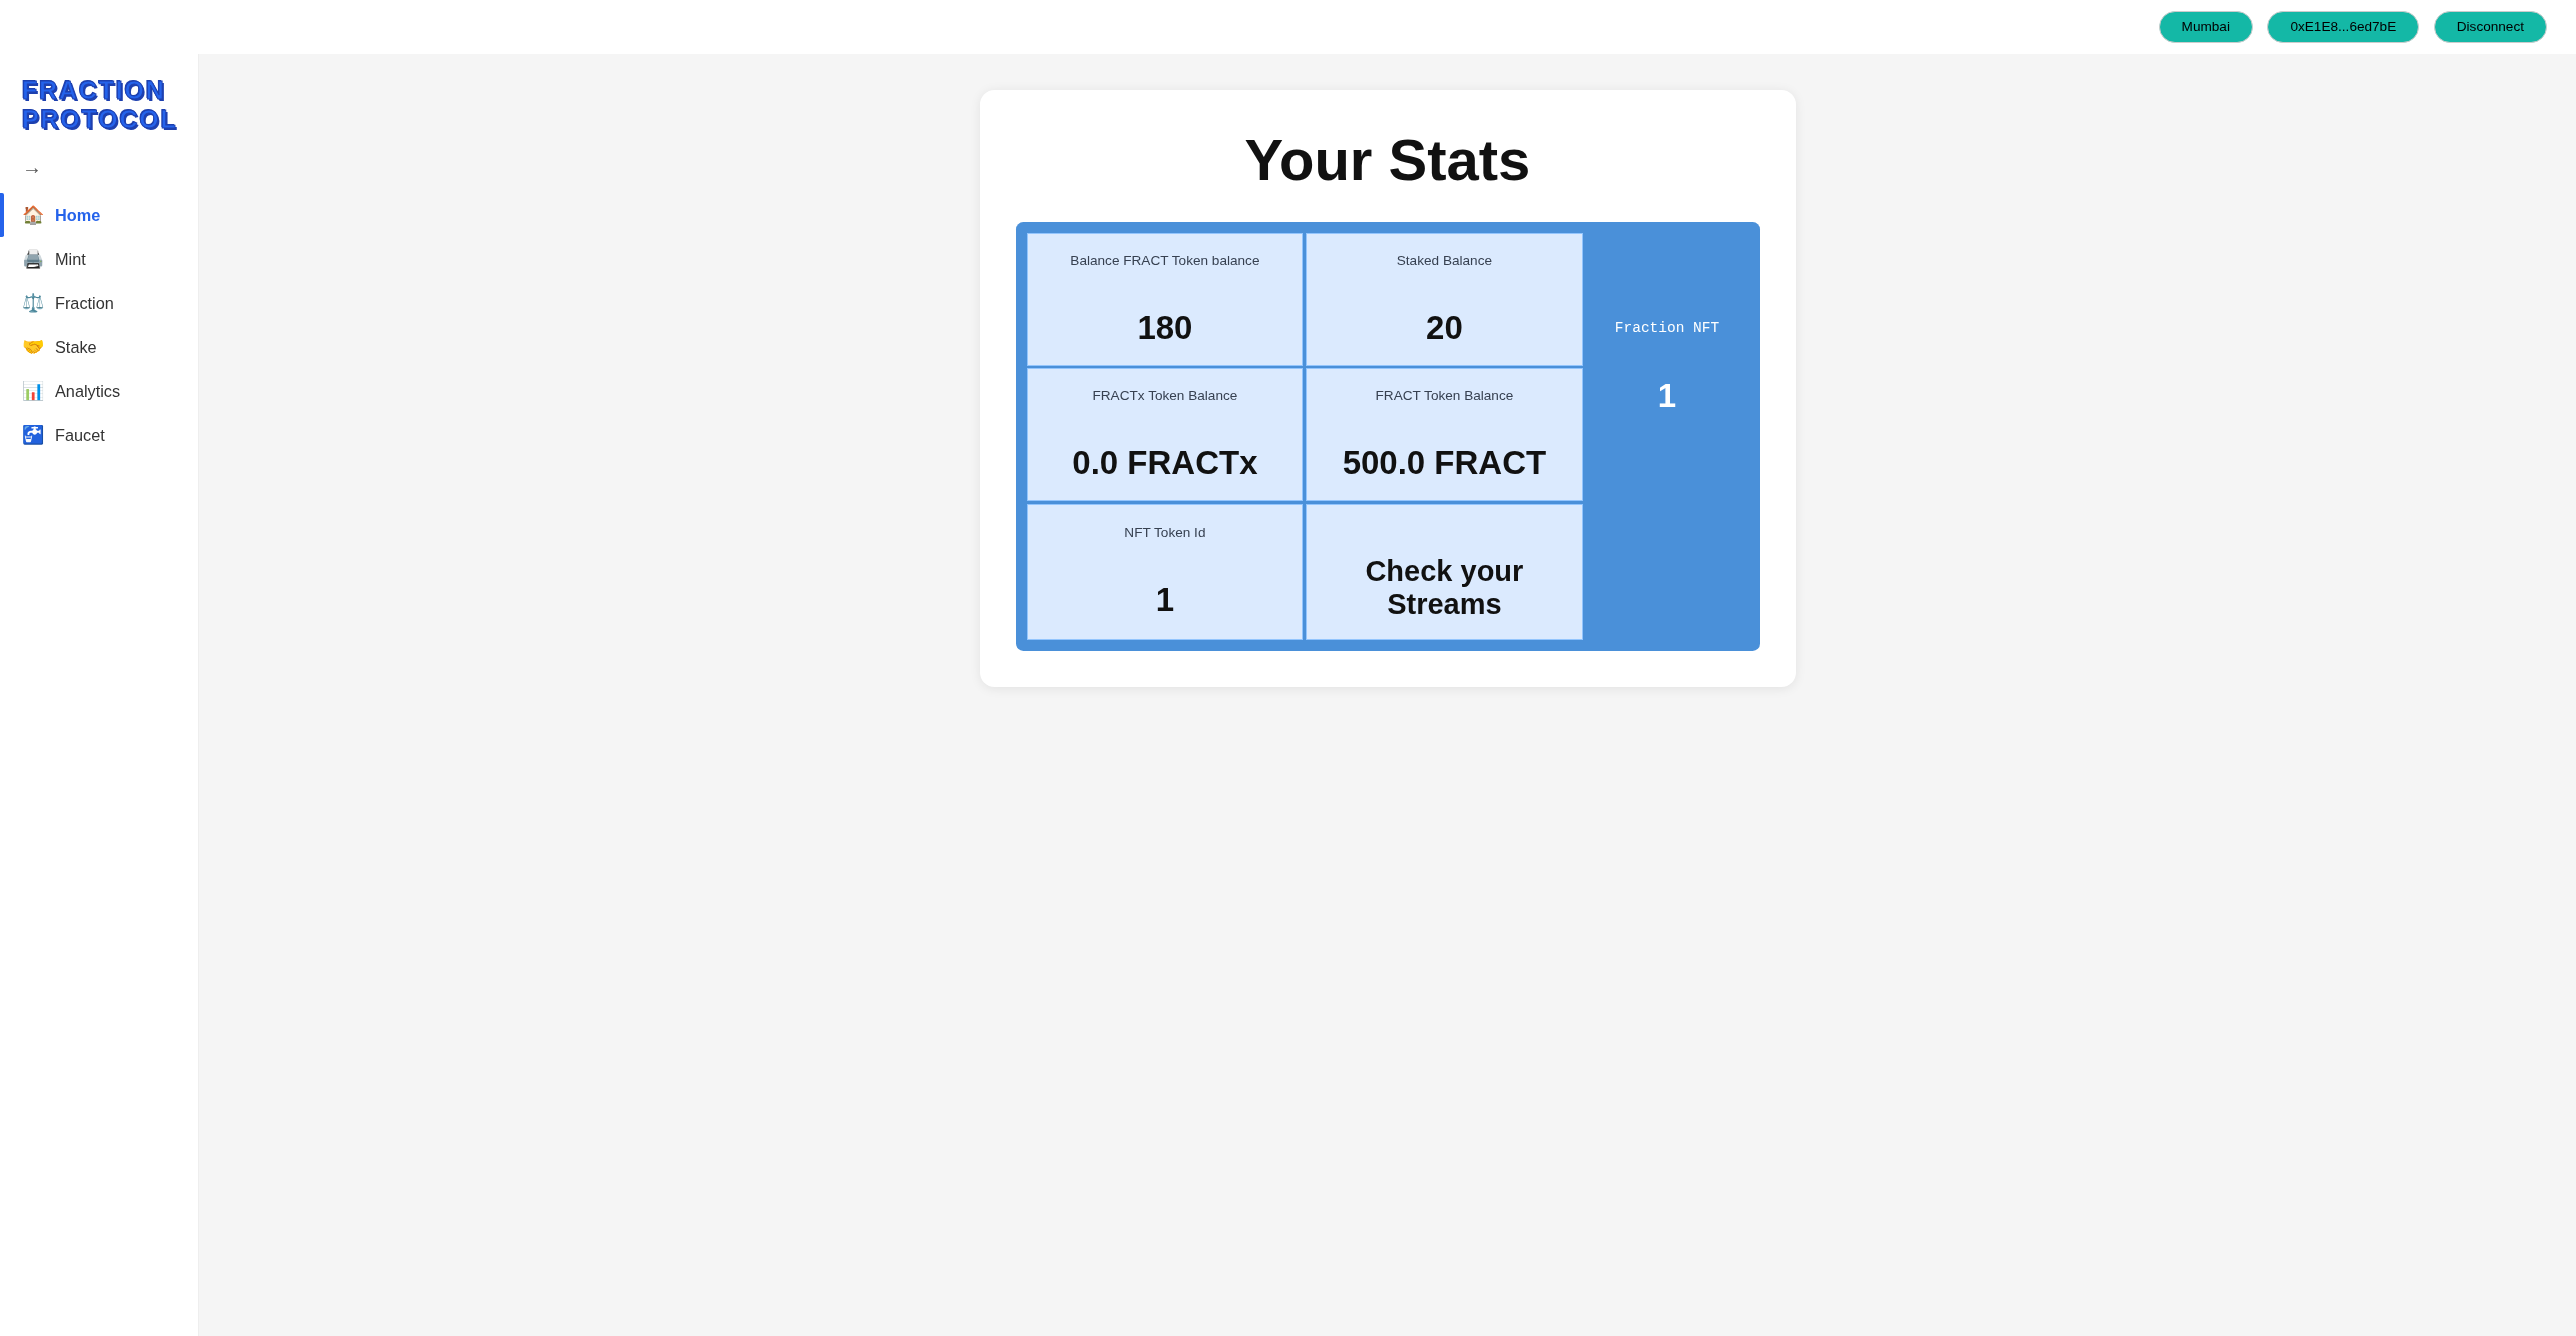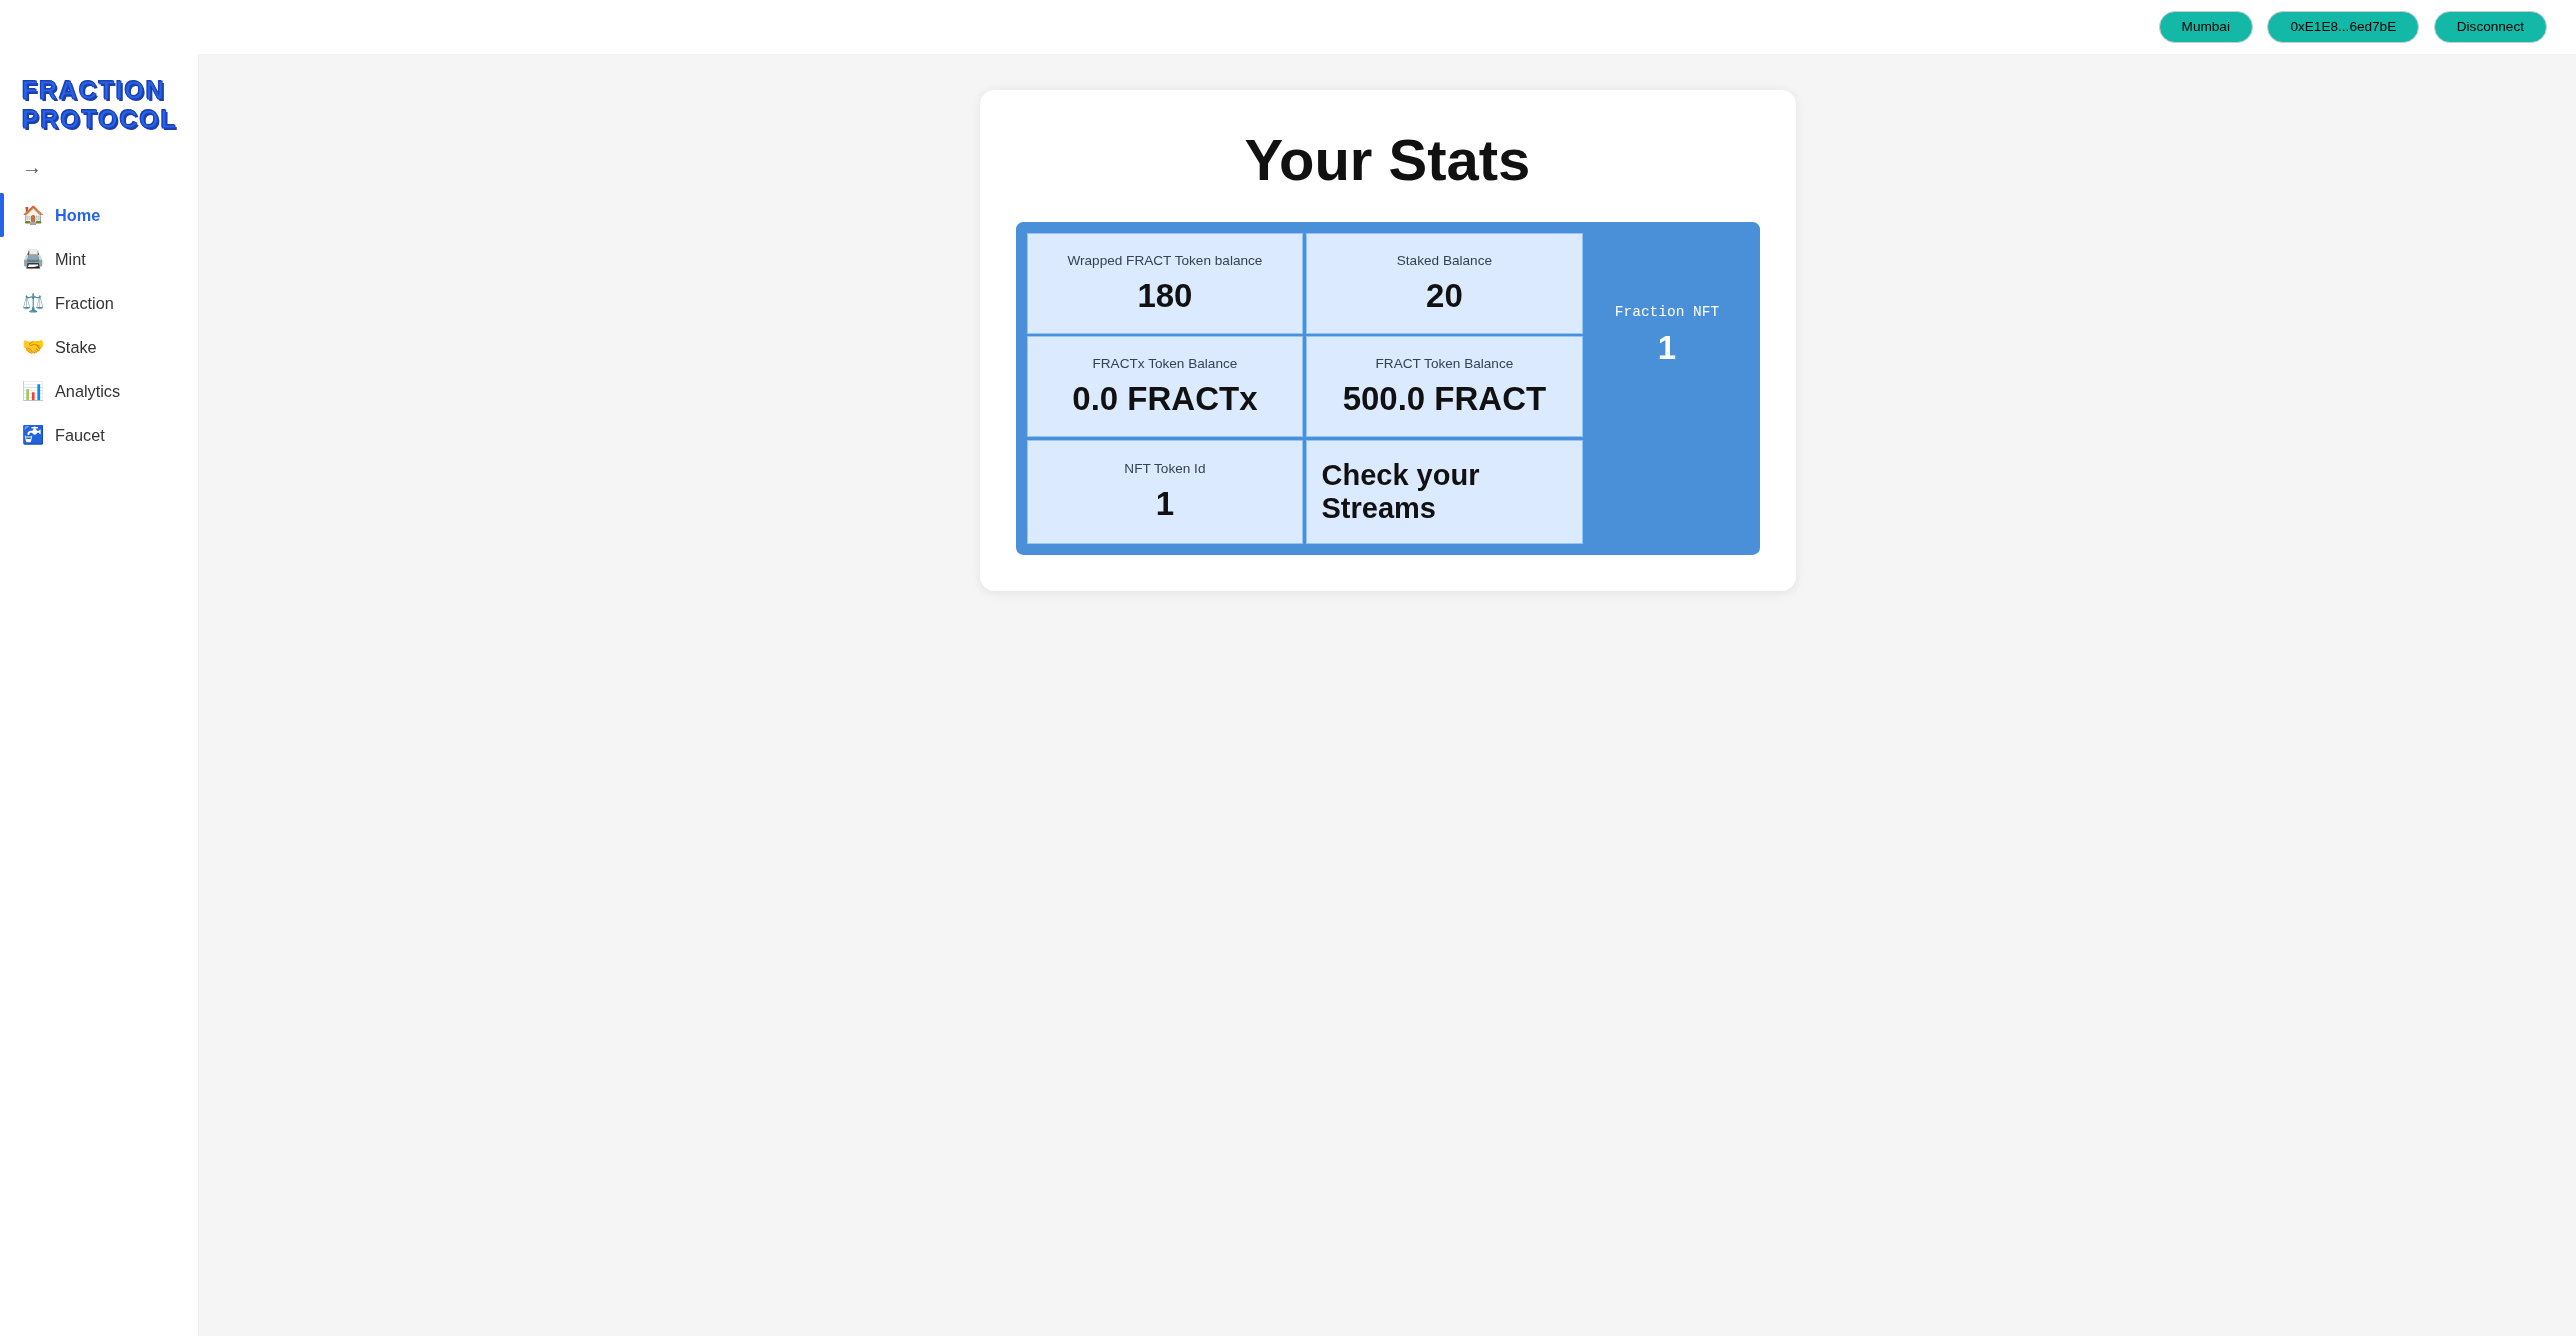--- a/index.html
+++ b/index.html
@@ -155,20 +155,22 @@
       font-size: 13.6px;
       color: #374151;
       text-align: center;
       line-height: 1.3;
     }
 
     .stat-value {
       font-size: 33px;
       font-weight: 700;
       color: #111;
+      text-align: center;
+      margin-top: 32px;
     }
 
     
     .stat-cell-right {
       grid-column: 3;
       grid-row: 1 / 3;
       background: #4a90d9;
       border: none;
     }
     .stat-cell-right .stat-label {
@@ -235,21 +237,21 @@
   </div>
 
   <div class="main">
     <div class="stats-card">
       <h1 class="stats-title">Your Stats</h1>
 
       <div class="stats-grid-outer">
         <div class="stats-grid">
 
           <div class="stat-cell">
-            <span class="stat-label">Wrapped FRACT Token balance</span>
+            <span class="stat-label">Balance FRACT Token balance</span>
             <span class="stat-value">180</span>
           </div>
 
           <div class="stat-cell">
             <span class="stat-label">Staked Balance</span>
             <span class="stat-value">20</span>
           </div>
 
           <div class="stat-cell stat-cell-right">
             <span class="stat-label">Fraction NFT</span>

